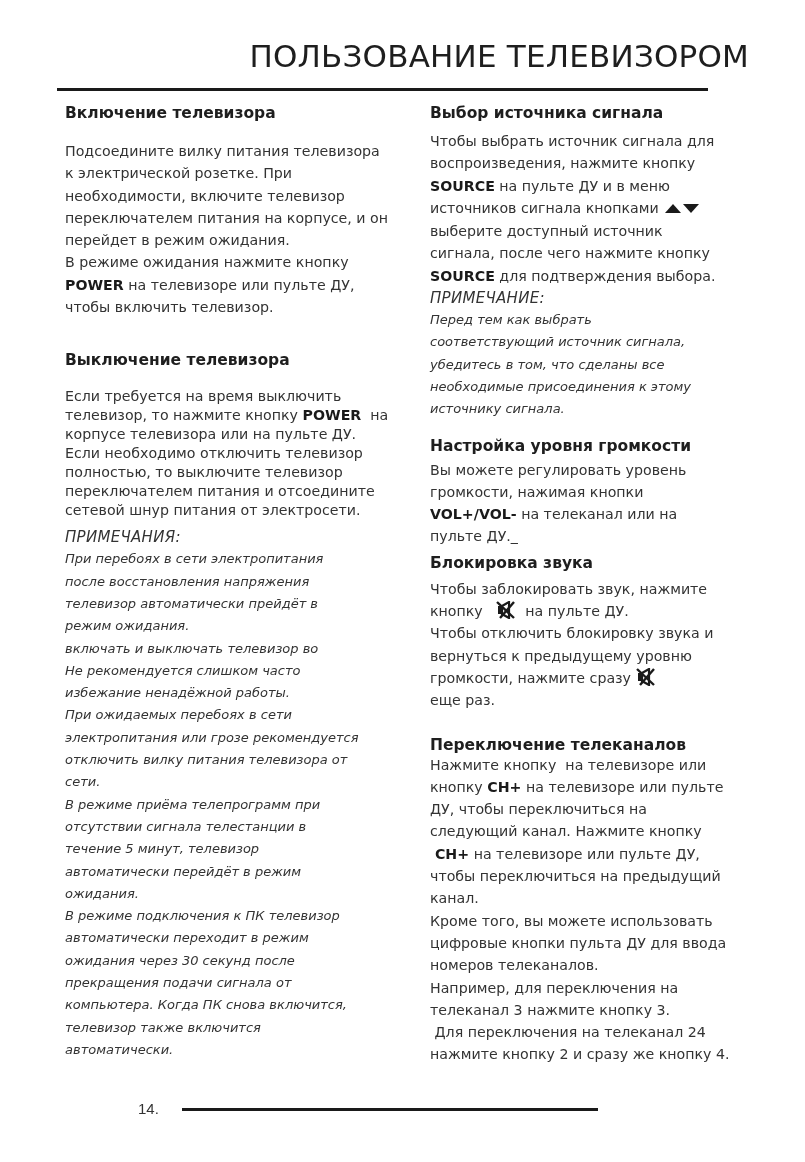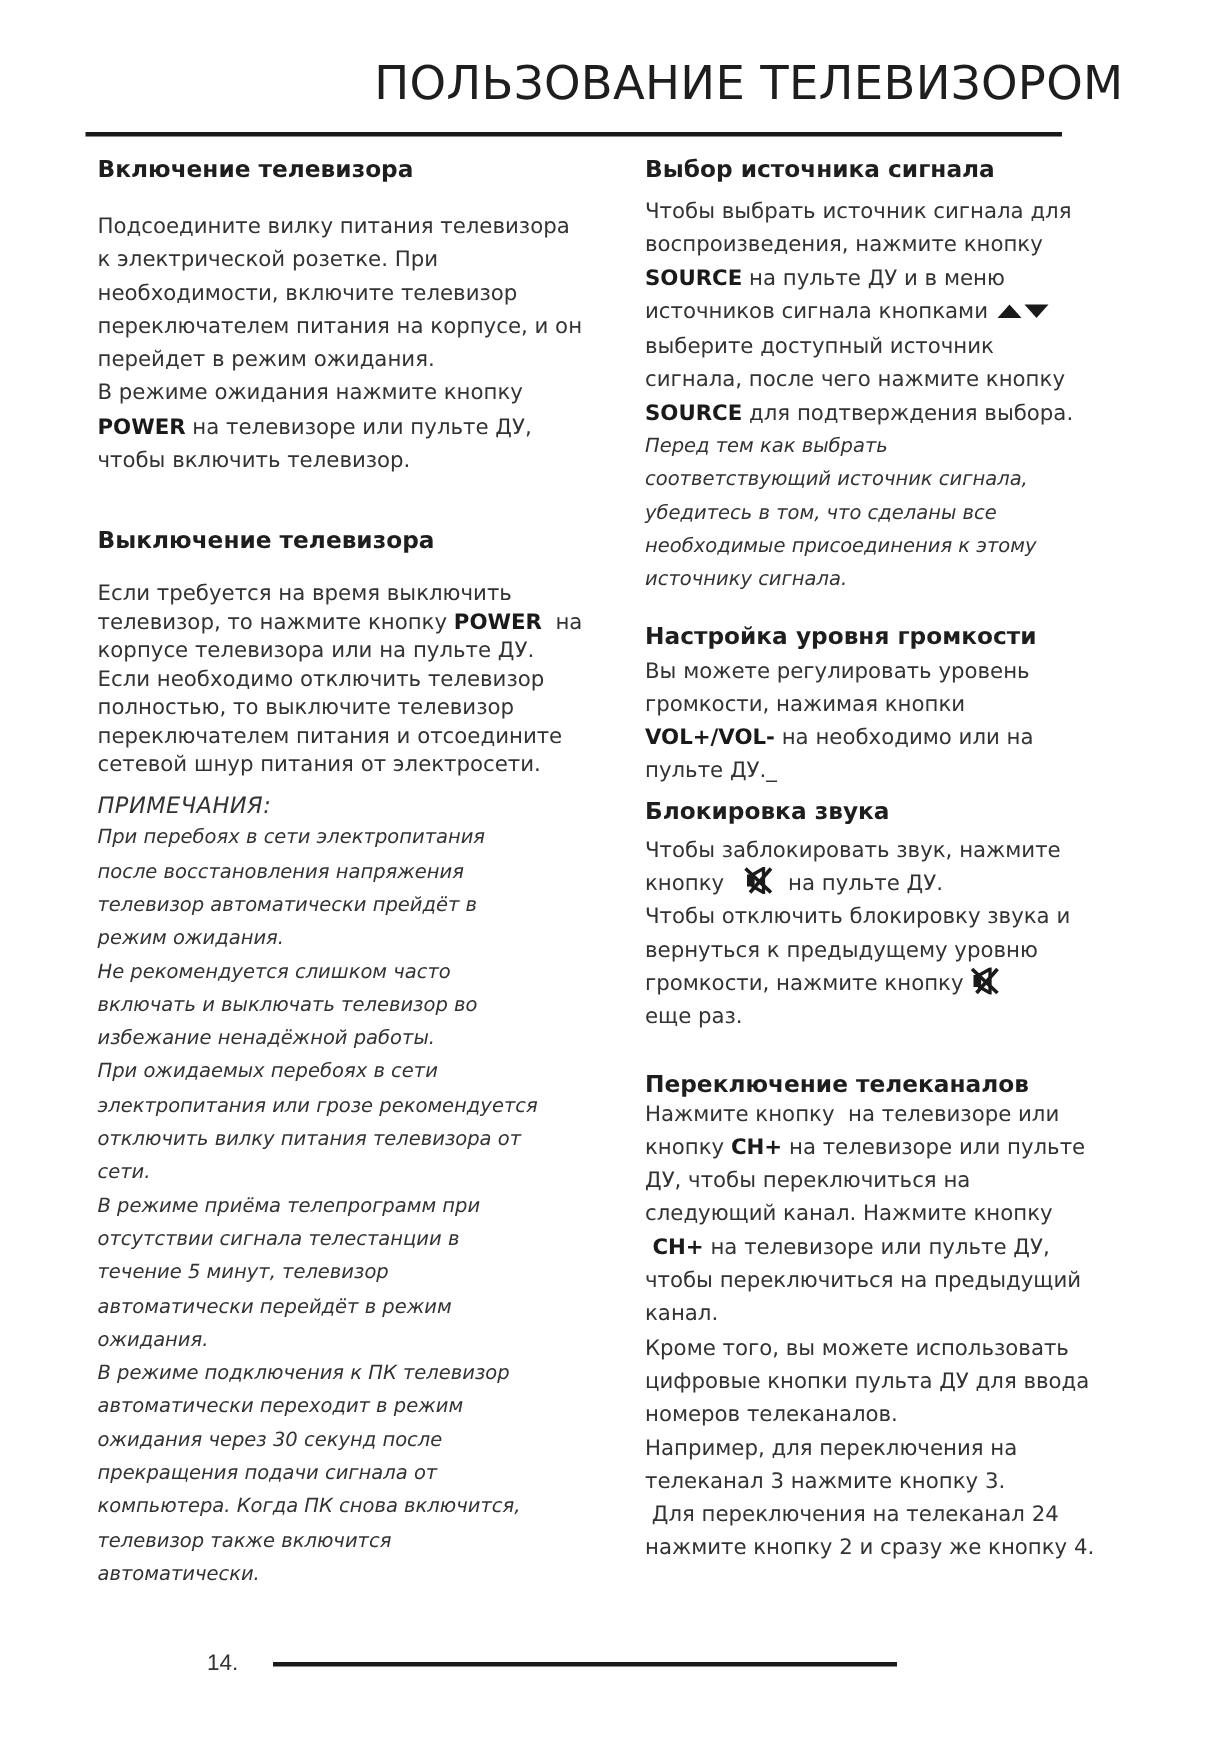--- a/index.html
+++ b/index.html
@@ -52,22 +52,22 @@
     <p class="p tight">полностью, то выключите телевизор</p>
     <p class="p tight">переключателем питания и отсоедините</p>
     <p class="p tight">сетевой шнур питания от электросети.</p>
 
     <p class="note-label" style="margin-top:6px;">ПРИМЕЧАНИЯ:</p>
     <div>
       <p class="note">При перебоях в сети электропитания</p>
       <p class="note">после восстановления напряжения</p>
       <p class="note">телевизор автоматически прейдёт в</p>
       <p class="note">режим ожидания.</p>
+      <p class="note">включать и выключать телевизор во</p>
       <p class="note">Не рекомендуется слишком часто</p>
-      <p class="note">включать и выключать телевизор во</p>
       <p class="note">избежание ненадёжной работы.</p>
       <p class="note">При ожидаемых перебоях в сети</p>
       <p class="note">электропитания или грозе рекомендуется</p>
       <p class="note">отключить вилку питания телевизора от</p>
       <p class="note">сети.</p>
       <p class="note">В режиме приёма телепрограмм при</p>
       <p class="note">отсутствии сигнала телестанции в</p>
       <p class="note">течение 5 минут, телевизор</p>
       <p class="note">автоматически перейдёт в режим</p>
       <p class="note">ожидания.</p>
@@ -92,51 +92,52 @@
       <span class="arrows">
         <svg width="38" height="12" viewBox="0 0 38 12">
           <polygon points="2,11 10,2 18,11" fill="#1a1a1a"></polygon>
           <polygon points="20,2 36,2 28,11" fill="#1a1a1a"></polygon>
         </svg>
       </span>
     </p>
     <p class="p">выберите доступный источник</p>
     <p class="p">сигнала, после чего нажмите кнопку</p>
     <p class="p"><b>SOURCE</b><span> для подтверждения выбора.</span></p>
+    <p class="note-label">ПРИМЕЧАНИЕ:</p>
     <p class="note">Перед тем как выбрать</p>
     <p class="note">соответствующий источник сигнала,</p>
     <p class="note">убедитесь в том, что сделаны все</p>
     <p class="note">необходимые присоединения к этому</p>
     <p class="note">источнику сигнала.</p>
   </section>
 
   <section style="margin-top:16px;">
     <h2 class="h" style="margin-bottom:4px;">Настройка уровня громкости</h2>
     <p class="p">Вы можете регулировать уровень</p>
     <p class="p">громкости, нажимая кнопки</p>
-    <p class="p"><b>VOL+/VOL-</b><span> на необходимо или на</span></p>
+    <p class="p"><b>VOL+/VOL-</b><span> на телеканал или на</span></p>
     <p class="p">пульте ДУ._</p>
   </section>
 
   <section style="margin-top:6px;">
     <h2 class="h" style="margin-bottom:6px;">Блокировка звука</h2>
     <p class="p">Чтобы заблокировать звук, нажмите</p>
     <p class="p"><span style="white-space:pre">кнопку  </span>
       <span class="mute">
         <svg width="20" height="18" viewBox="0 0 20 18">
           <rect x="2" y="5" width="4" height="8" fill="#1a1a1a"></rect>
           <polygon points="6,5 13,1 13,17 6,13" fill="none" stroke="#1a1a1a" stroke-width="2.2"></polygon>
           <line x1="1" y1="1" x2="18" y2="17" stroke="#1a1a1a" stroke-width="2.4"></line>
           <line x1="18" y1="1" x2="4" y2="17" stroke="#1a1a1a" stroke-width="2.4"></line>
         </svg>
       </span><span style="white-space:pre">  на пульте ДУ.</span>
     </p>
     <p class="p">Чтобы отключить блокировку звука и</p>
     <p class="p">вернуться к предыдущему уровню</p>
-    <p class="p"><span>громкости, нажмите кнопку </span>
+    <p class="p"><span>громкости, нажмите сразу </span>
       <span class="mute">
         <svg width="20" height="18" viewBox="0 0 20 18">
           <rect x="2" y="5" width="4" height="8" fill="#1a1a1a"></rect>
           <polygon points="6,5 13,1 13,17 6,13" fill="none" stroke="#1a1a1a" stroke-width="2.2"></polygon>
           <line x1="1" y1="1" x2="18" y2="17" stroke="#1a1a1a" stroke-width="2.4"></line>
           <line x1="18" y1="1" x2="4" y2="17" stroke="#1a1a1a" stroke-width="2.4"></line>
         </svg>
       </span>
     </p>
     <p class="p">еще раз.</p>

